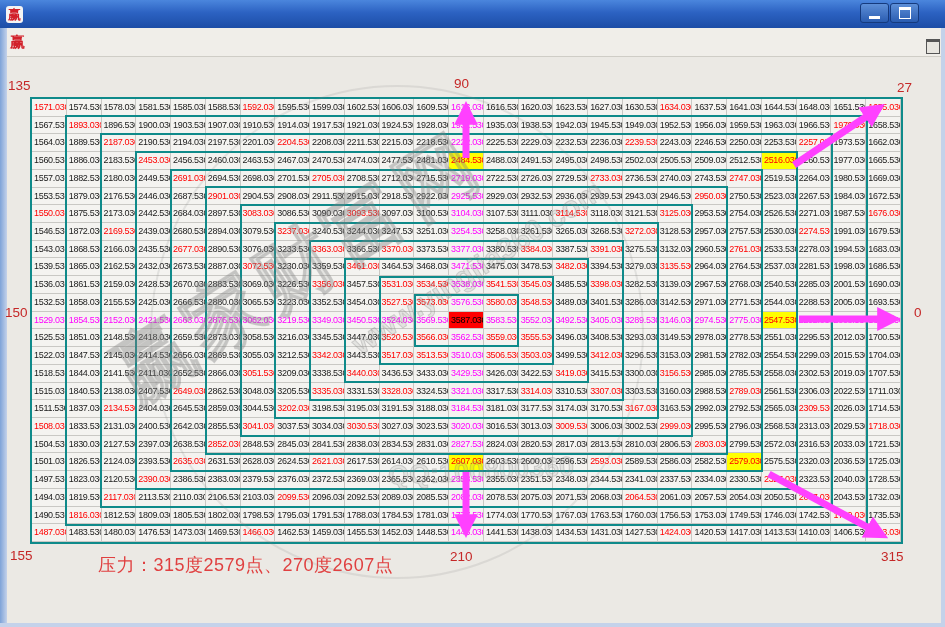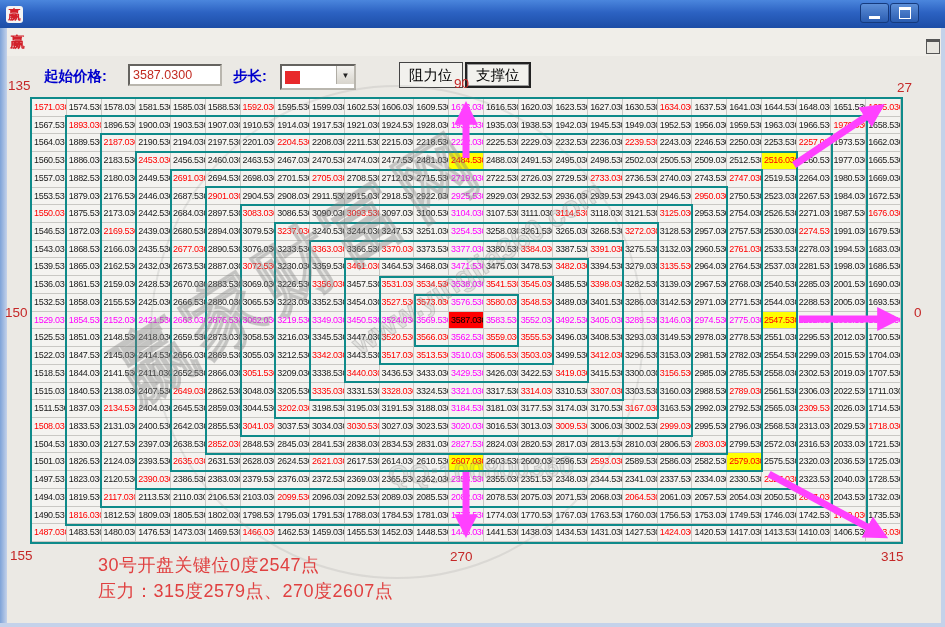--- a/index.html
+++ b/index.html
@@ -86,31 +86,20 @@
     <div class="win-btn max">
       <div class="glyph-max"></div>
     </div>
   </div>
 
   <div class="menubar">
     <span class="menu-logo">赢</span>
     <div class="mdi-icon"></div>
   </div>
 
-  <div class="toolbar">
-    <span class="tb-label" style="left:44px">起始价格:</span>
-    <input class="tb-input" value="3587.0300" style="">
-    <span class="tb-label" style="left:233px">步长:</span>
-    <div class="combo">
-      <div class="combo-swatch"></div>
-      <div class="combo-arrow">▼</div>
-    </div>
-    <button class="tb-btn resistance">阻力位</button>
-    <button class="tb-btn support">支撑位</button>
-  </div>
 
   <div class="grid-area" id="grid">
       <div class="cell" style="color: rgb(255, 0, 0);">1571.0300</div>
       <div class="cell" style="color: rgb(26, 26, 26);">1574.5300</div>
       <div class="cell" style="color: rgb(26, 26, 26);">1578.0300</div>
       <div class="cell" style="color: rgb(26, 26, 26);">1581.5300</div>
       <div class="cell" style="color: rgb(26, 26, 26);">1585.0300</div>
       <div class="cell" style="color: rgb(26, 26, 26);">1588.5300</div>
       <div class="cell" style="color: rgb(255, 0, 0);">1592.0300</div>
       <div class="cell" style="color: rgb(26, 26, 26);">1595.5300</div>
@@ -759,28 +748,27 @@
       </marker>
     </defs>
   <line x1="466" y1="158" x2="466" y2="108" stroke="#ff40ff" stroke-width="7" marker-end="url(#ah)"></line>
       <line x1="794" y1="165" x2="879" y2="108" stroke="#ff40ff" stroke-width="7" marker-end="url(#ah)"></line>
       <line x1="799" y1="319" x2="894" y2="319" stroke="#ff40ff" stroke-width="7" marker-end="url(#ah)"></line>
       <line x1="466" y1="472" x2="466" y2="531" stroke="#ff40ff" stroke-width="7" marker-end="url(#ah)"></line>
       <line x1="769" y1="474" x2="882" y2="535" stroke="#ff40ff" stroke-width="7" marker-end="url(#ah)"></line>
     </svg>
 
   <div class="summary" id="summary">
-      <div>30号开盘关键位0度2547点</div>
       <div>压力：315度2579点、270度2607点</div>
     </div>
 
   <div class="edge-left"></div>
   <div class="edge-right"></div>
   <div class="edge-bottom"></div>
 <div class="angle-label" style="left: 8px; top: 78px;">135</div>
     <div class="angle-label" style="left: 454px; top: 76px;">90</div>
     <div class="angle-label" style="left: 897px; top: 80px;">27</div>
     <div class="angle-label" style="left: 5px; top: 305px;">150</div>
     <div class="angle-label" style="left: 914px; top: 305px;">0</div>
     <div class="angle-label" style="left: 10px; top: 548px;">155</div>
-    <div class="angle-label" style="left: 450px; top: 549px;">270</div>
+    <div class="angle-label" style="left: 450px; top: 549px;">210</div>
     <div class="angle-label" style="left: 881px; top: 549px;">315</div>
   </div>
 
 </body></html>

